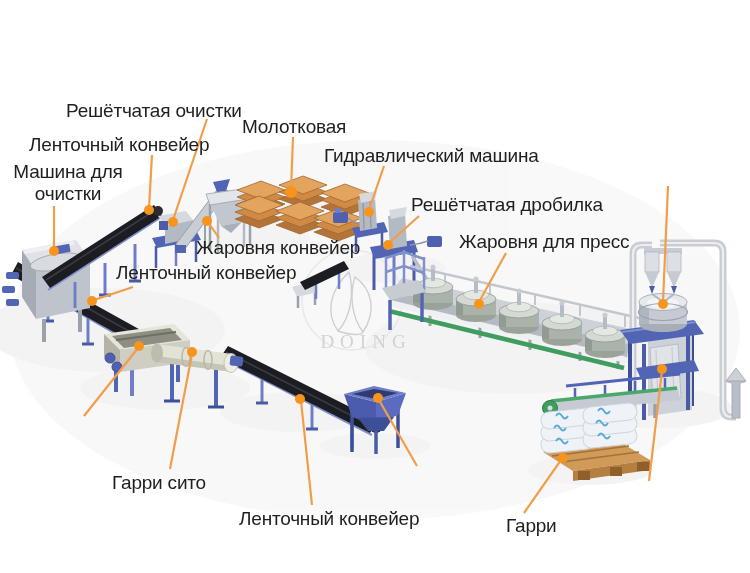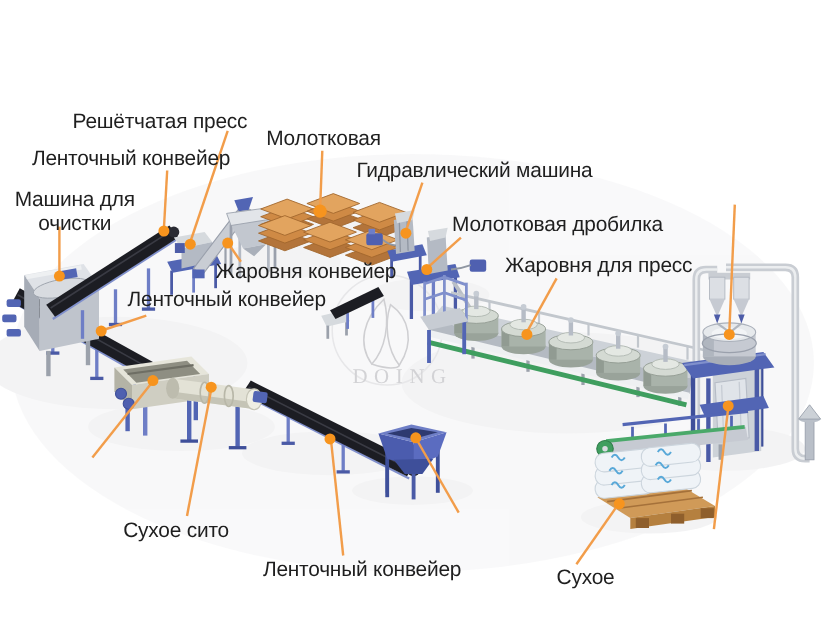--- a/index.html
+++ b/index.html
@@ -9,21 +9,21 @@
     font-family:"Liberation Sans", sans-serif;
   }
   .illustration{position:absolute;left:0;top:0;}
   .label{
     position:absolute;
     font-size:19px;line-height:22px;
     color:#1f1f1f;
     white-space:nowrap;
     letter-spacing:-0.2px;
   }
-  .label.center{white-space:normal;text-align:center;width:112px;margin-top:10px;}
+  .label.center{white-space:normal;text-align:center;width:112px;}
   .wm-text{
     font-family:"Liberation Serif", serif;
     letter-spacing:6px;font-size:19px;fill:#d2d2d5;
   }
 </style>
 </head>
 <body>
 
 <div class="stage">
 
@@ -430,26 +430,26 @@
     <circle cx="92" cy="301" r="5"></circle>
     <circle cx="139" cy="346" r="5"></circle>
     <circle cx="192" cy="352" r="5"></circle>
     <circle cx="378" cy="398" r="5"></circle>
     <circle cx="300" cy="399" r="5"></circle>
     <circle cx="662" cy="369" r="5"></circle>
     <circle cx="563" cy="458" r="5"></circle>
   </g>
 </svg>
 
-<div class="label" style="left:66px;top:100px">Решётчатая пресс</div>
+<div class="label" style="left:66px;top:100px">Решётчатая очистки</div>
 <div class="label" style="left:242px;top:116px">Молотковая</div>
 <div class="label" style="left:29px;top:134px">Ленточный конвейер</div>
 <div class="label" style="left:324px;top:145px">Гидравлический машина</div>
 <div class="label center" style="left:12px;top:161px">Машина для очистки</div>
-<div class="label" style="left:411px;top:194px">Молотковая дробилка</div>
+<div class="label" style="left:411px;top:194px">Решётчатая дробилка</div>
 <div class="label" style="left:196px;top:237px">Жаровня конвейер</div>
 <div class="label" style="left:459px;top:231px">Жаровня для пресс</div>
 <div class="label" style="left:116px;top:262px">Ленточный конвейер</div>
-<div class="label" style="left:112px;top:472px">Сухое сито</div>
+<div class="label" style="left:112px;top:472px">Гарри сито</div>
 <div class="label" style="left:239px;top:508px">Ленточный конвейер</div>
-<div class="label" style="left:506px;top:515px">Сухое</div>
+<div class="label" style="left:506px;top:515px">Гарри</div>
 
 </div>
 
 </body></html>

